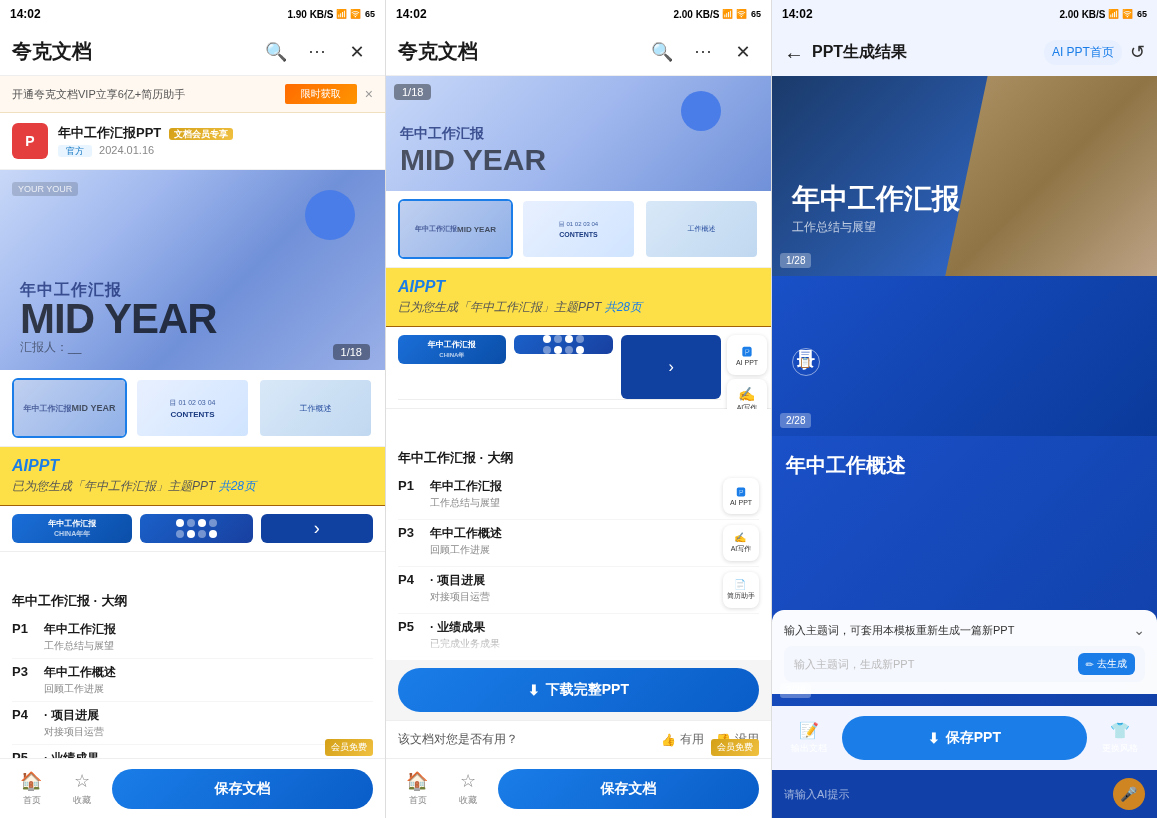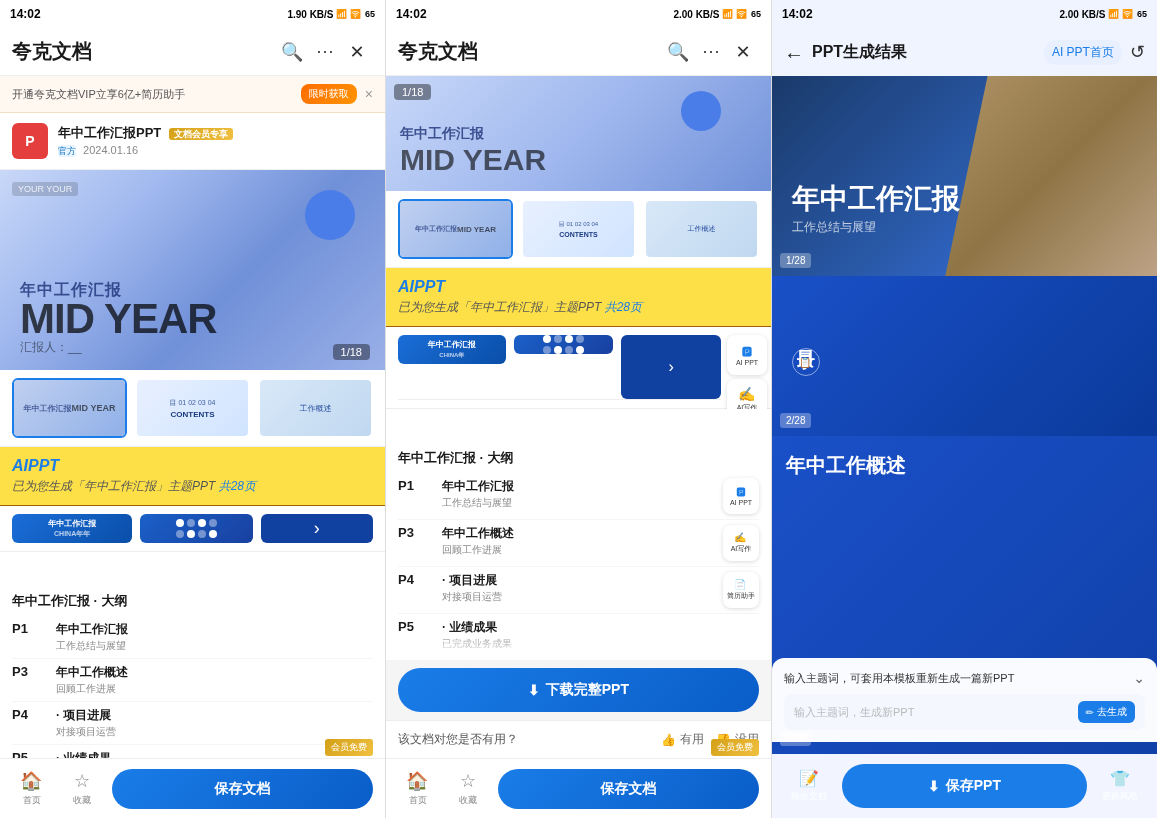--- a/index.html
+++ b/index.html
@@ -41,21 +41,21 @@
     .status-bar .time { font-weight: 700; font-size: 12px; }
     .status-icons { display: flex; align-items: center; gap: 3px; font-size: 9px; }
 
     
     .nav-bar {
       height: 48px;
       background: #fff;
       display: flex;
       align-items: center;
       padding: 0 12px;
-      gap: 0;
+      gap: 8px;
       flex-shrink: 0;
       border-bottom: 1px solid #eee;
     }
     .nav-title {
       flex: 1;
       font-size: 20px;
       font-weight: 700;
       color: #1a1a1a;
     }
     .nav-icon-btn {
@@ -79,22 +79,22 @@
       font-size: 12px;
       color: #333;
       border-bottom: 1px solid #f0e0c0;
       flex-shrink: 0;
     }
     .notif-text { flex: 1; font-size: 11px; color: #555; }
     .notif-btn {
       background: linear-gradient(135deg, #ff6b00, #ff9500);
       color: #fff;
       font-size: 10px;
-      padding: 3px 8px;
-      border-radius: 8px;
+      padding: 3px 16px;
+      border-radius: 2px;
       white-space: nowrap;
     }
     .notif-close { color: #999; font-size: 14px; cursor: pointer; }
 
     
     .doc-item {
       background: #fff;
       padding: 10px 12px;
       display: flex;
       align-items: center;
@@ -122,21 +122,21 @@
       font-size: 9px;
       padding: 1px 5px;
       border-radius: 3px;
       margin-left: 4px;
     }
     .doc-sub { font-size: 11px; color: #888; margin-top: 2px; }
     .doc-sub .official-tag {
       background: #e8f4ff;
       color: #1a7bc4;
       font-size: 9px;
-      padding: 1px 0;
+      padding: 1px 8px;
       border-radius: 3px;
       margin-right: 4px;
     }
 
     
     .hero-area {
       position: relative;
       height: 200px;
       background: linear-gradient(135deg, #c8d8f8 0%, #a0b8ee 30%, #7090d8 60%, #9ab0e8 100%);
       flex-shrink: 0;
@@ -305,21 +305,21 @@
       padding: 8px 12px;
       flex: 1;
       overflow-y: auto;
     }
     .outline-title { font-size: 13px; font-weight: 600; color: #1a1a1a; margin-bottom: 6px; margin-top: 32px; }
     .outline-item {
       display: flex;
       align-items: flex-start;
       padding: 5px 0;
       border-bottom: 1px solid #f5f5f5;
-      gap: 20px;
+      gap: 8px;
     }
     .outline-page { font-size: 13px; font-weight: 700; color: #1a1a1a; min-width: 24px; }
     .outline-content { flex: 1; }
     .outline-name { font-size: 12px; font-weight: 600; color: #1a1a1a; }
     .outline-sub { font-size: 10px; color: #888; margin-top: 1px; }
     .tool-btn {
       width: 40px;
       height: 40px;
       background: #fff;
       border-radius: 8px;
@@ -1046,14 +1046,20 @@
     <div class="p3-save-ppt">
       <span>⬇</span>
       <span>保存PPT</span>
     </div>
     <div class="p3-bottom-btn">
       <span class="p3-bottom-icon">👕</span>
       <span>更换风格</span>
     </div>
   </div>
 
+  <div style="background:#1040a8;padding:8px 12px;display:flex;align-items:center;gap:8px;flex-shrink:0;">
+    <span style="color:rgba(255,255,255,0.6);font-size:11px;flex:1;">请输入AI提示</span>
+    <div style="width:32px;height:32px;background:rgba(255,150,0,0.8);border-radius:50%;display:flex;align-items:center;justify-content:center;">
+      <span style="color:#fff;font-size:14px;">🎤</span>
+    </div>
+  </div>
 
 </div>
 
 </body></html>

